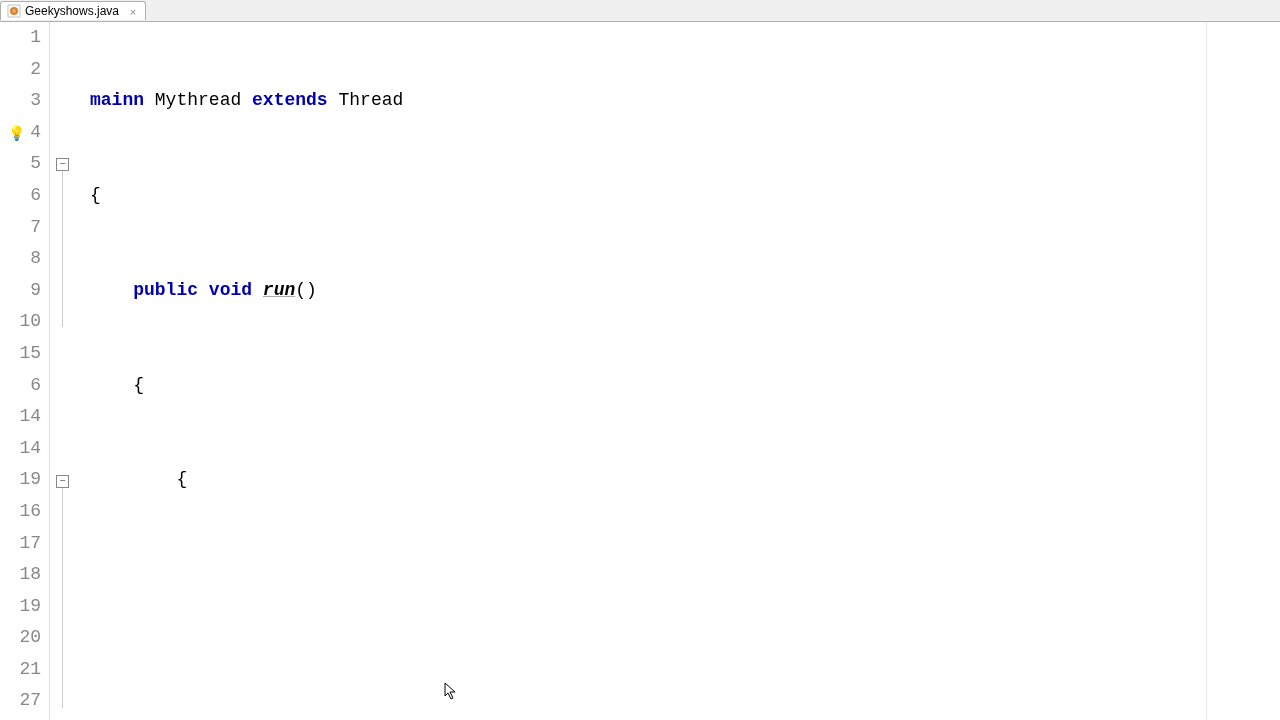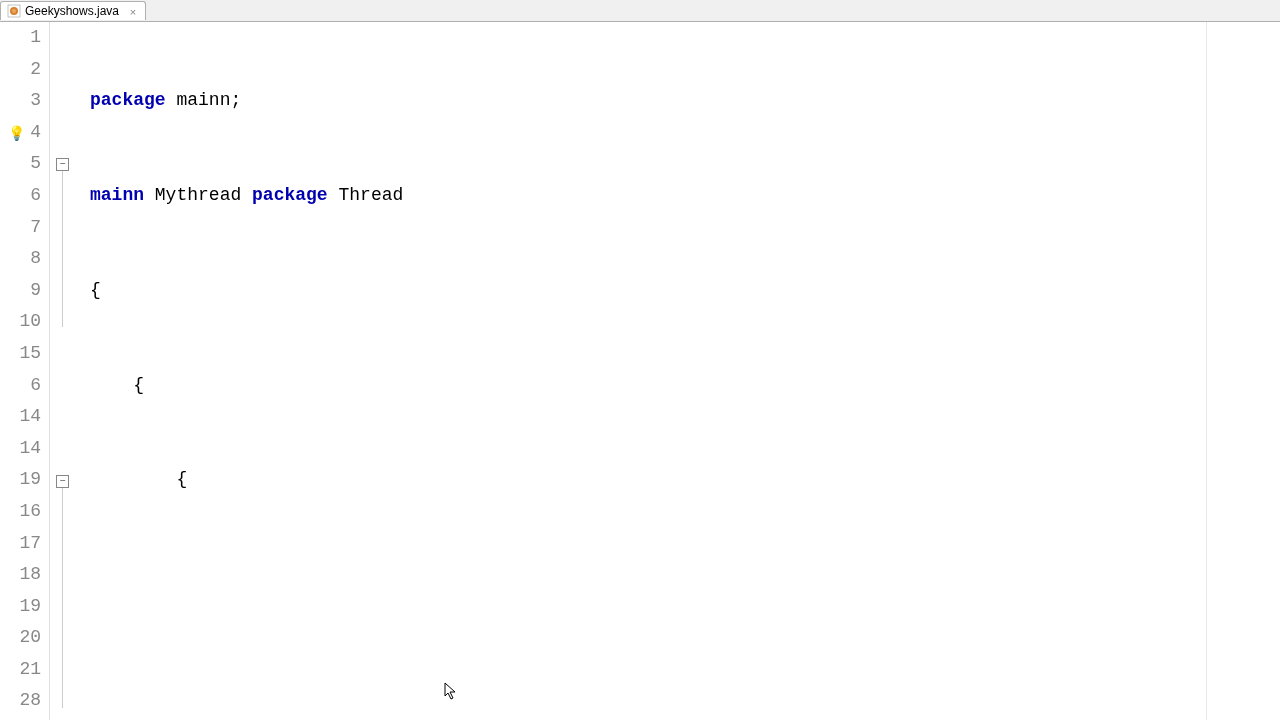--- a/index.html
+++ b/index.html
@@ -155,35 +155,35 @@
     <div>6</div>
     <div>14</div>
     <div>14</div>
     <div>19</div>
     <div>16</div>
     <div>17</div>
     <div>18</div>
     <div>19</div>
     <div>20</div>
     <div>21</div>
-    <div>28</div>
+    <div>27</div>
   </div>
 
   <div class="fold-gutter">
     <span class="annotation-icon" style="top:103px;">💡</span>
     <div class="fold-box" style="top:136px;">−</div>
     <div class="fold-line" style="top:149px; height:156px;"></div>
     <div class="fold-box" style="top:453px;">−</div>
     <div class="fold-line" style="top:466px; height:220px;"></div>
   </div>
 
   <div class="code">
-    <div class="code-line"><span class="kw">package</span><span> mainn;</span></div>
-    <div class="code-line"><span class="kw">mainn</span><span> Mythread </span><span class="kw">package</span><span> Thread</span></div>
+    <div class="code-line"><span class="kw">mainn</span><span> Mythread </span><span class="kw">extends</span><span> Thread</span></div>
     <div class="code-line"><span>{</span></div>
+    <div class="code-line">    <span class="kw">public void</span><span> </span><span class="method-decl">run</span><span>()</span></div>
     <div class="code-line"><span>    {</span></div>
     <div class="code-line"><span>        {</span></div>
     
     
     
     
     
     
     
     

